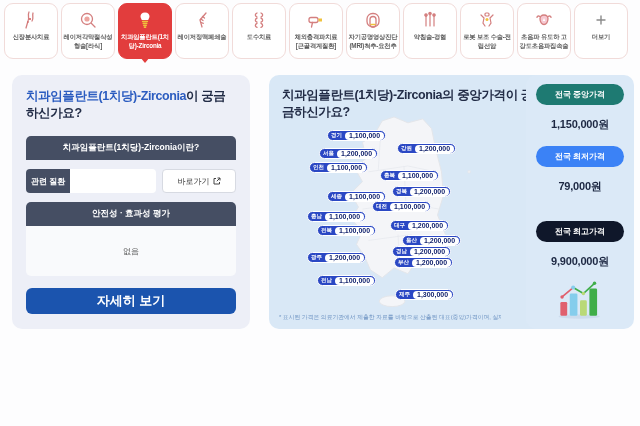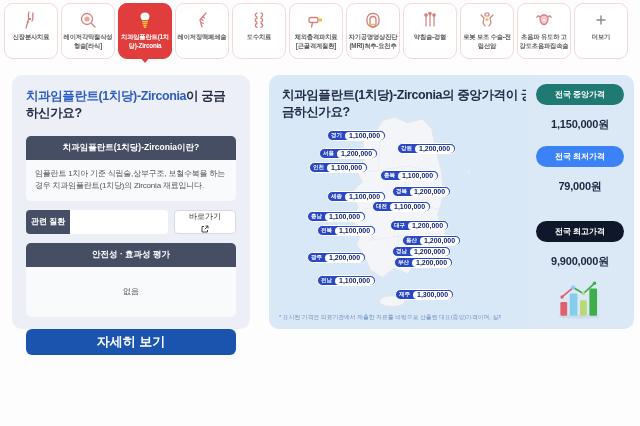--- a/index.html
+++ b/index.html
@@ -34,23 +34,23 @@
     text-align:center; padding:6px 0; border-radius:5px 5px 0 0; }
   .def-header { margin-top:15px; }
   .box-body { background:#f9fafc; font-size:8px; color:#555; border-radius:0 0 5px 5px; }
   .def-body { padding:8px 9px; line-height:1.55; letter-spacing:-0.2px; }
   .related-row { display:flex; margin-top:9px; height:24px; }
   .related-field { flex:1; display:flex; background:#fff; border-radius:4px; margin-right:6px; }
   .related-label { background:#454e63; color:#fff; font-size:8px; font-weight:bold;
     display:flex; align-items:center; padding:0 5px; white-space:nowrap; border-radius:4px 0 0 4px; }
   .related-value { font-size:8px; color:#444; display:flex; align-items:center; padding:0 7px;
     letter-spacing:-0.2px; }
-  .shortcut-btn { width:62px; background:#fff; border:1px solid #d7dae2; border-radius:4px;
+  .shortcut-btn { width:74px; background:#fff; border:1px solid #d7dae2; border-radius:4px;
     font-size:8px; color:#333; display:flex; align-items:center; justify-content:center;
-    gap:3px; cursor:pointer; font-family:inherit;flex-direction:column; }
+    gap:3px; cursor:pointer; font-family:inherit; }
   .safety-header { margin-top:9px; }
   .safety-body { height:50px; display:flex; align-items:center; justify-content:center; }
   .detail-btn { margin-top:12px; width:100%; height:26px; background:#1b54ae; color:#fff;
     border:none; border-radius:6px; font-size:13px; font-weight:bold; cursor:pointer;
     font-family:inherit; }
 
   
   .map-card { left:269px; width:284px; background:#d9e8f6; padding:12px 13px; }
   .korea-map { position:absolute; left:52px; top:40px; width:158px; height:196px; }
   .pill { position:absolute; display:inline-flex; align-items:center; height:11px;
@@ -188,21 +188,20 @@
     </span>
     <span class="nav-label">더보기</span>
   </div>
 </nav>
 
 <main class="content">
 
   <section class="card info-card">
     <h2 class="card-title"><span class="hl">치과임플란트(1치당)-Zirconia</span><span>이 궁금하신가요?</span></h2>
     <div class="dark-header def-header">치과임플란트(1치당)-Zirconia이란?</div>
-    <div class="box-body def-body">임플란트 1치아 기준 식립술,상부구조, 보철수복을 하는 경우 치과임플란트(1치당)의 Zirconia 재료입니다.</div>
     <div class="related-row">
       <div class="related-field">
         <span class="related-label">관련 질환</span>
       </div>
       <button class="shortcut-btn">
         <span>바로가기</span>
         <svg width="8" height="8" viewBox="0 0 8 8" fill="none" stroke="#444" stroke-width="1">
           <path d="M3 1.5H1v5.5h5.5V5"></path>
             <path d="M4.5 1h2.5v2.5M7 1L3.8 4.2"></path>
         </svg>

